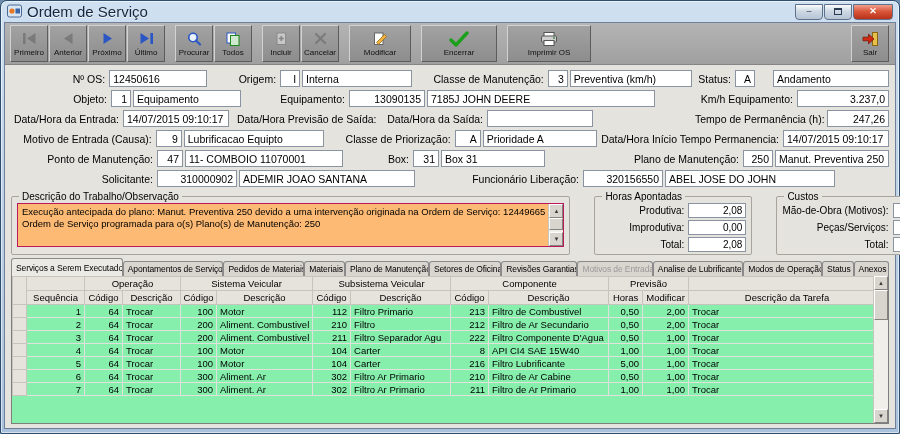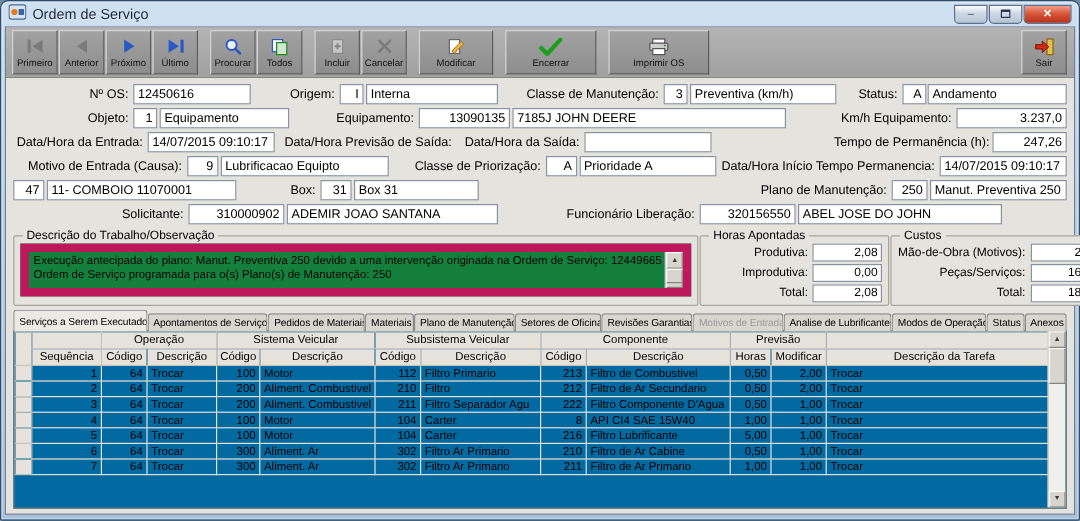--- a/index.html
+++ b/index.html
@@ -4,21 +4,21 @@
 <style>
   * { box-sizing: border-box; margin: 0; padding: 0; }
   html,body { width: 900px; height: 434px; overflow: hidden; }
   body { font-family: "Liberation Sans", sans-serif; font-size: 10.5px; color: #000; background:#6b8cab; }
 
   
   .window { position:absolute; inset:0; border:1px solid #2e4d6e; border-radius:7px 7px 2px 2px;
             background:linear-gradient(#cfe0f1,#a9c2dc); padding:0 3px 3px 3px;
             box-shadow: inset 0 0 0 1px rgba(255,255,255,.55); }
   .titlebar { height:21px; display:flex; align-items:center; gap:5px; padding:0 3px; }
-  .titlebar .title { font-size:12px; color:#15253d; text-shadow:0 1px 0 rgba(255,255,255,.7); }
+  .titlebar .title { font-size:15px; color:#15253d; text-shadow:0 1px 0 rgba(255,255,255,.7); }
   .win-controls { margin-left:auto; display:flex; gap:1px; align-items:flex-start; padding-top:0; }
   .wbtn { width:28px; height:16px; border:1px solid #5e718a; border-radius:0 0 4px 4px;
           background:linear-gradient(#fbfcfd,#cdd8e4 45%,#b6c4d4); display:flex; align-items:center; justify-content:center;
           font-size:9px; color:#2a3a50; cursor:pointer; line-height:1; }
   .wbtn.close { width:40px; background:linear-gradient(#f0a08c,#d9573a 45%,#b8311a); color:#fff; font-weight:bold; }
   .maxglyph { width:8px; height:7px; border:1px solid #2a3a50; border-top-width:2px; display:inline-block; }
 
   .client { background:#e5e3de; border:1px solid #70809a; height:407px; display:flex; flex-direction:column; }
 
   
@@ -38,27 +38,27 @@
   
   .form { padding:5px 6px 2px 6px; display:flex; flex-direction:column; gap:3px; }
   .frow { display:flex; align-items:center; height:17px; }
   .lbl { text-align:right; padding-right:4px; white-space:nowrap; flex-shrink:1; overflow:hidden; }
   .fld { height:17px; background:#fff; border:1px solid #8a93a0; padding:0 3px; display:flex; align-items:center;
          white-space:nowrap; overflow:hidden; flex-shrink:0; }
   .fld.num { justify-content:flex-end; }
   .mla { margin-left:auto !important; }
 
   
-  .boxes { display:flex; gap:1px; padding:2px 6px 2px 6px; }
+  .boxes { display:flex; gap:24px; padding:2px 6px 2px 6px; }
   fieldset { border:1px solid #a7a49b; border-radius:2px; padding:1px 5px 3px 5px; height:64px; background:#e5e3de; }
   legend { font-size:10px; padding:0 3px; margin-left:2px; }
   .gbox-desc { flex:1; }
   .gbox-horas { width:158px; flex:0 0 158px; }
   .gbox-custos { width:188px; flex:0 0 188px; }
-  .memo { position:relative; background:#15803d; border:7px solid #be185d; height:44px; padding:2px 18px 2px 4px; }
+  .memo { position:relative; background:#fdba74; border:1px solid #be185d; height:44px; padding:2px 18px 2px 4px; }
   .memo-line { font-size:9.5px; line-height:12px; white-space:nowrap; overflow:hidden; }
   .srow { display:flex; align-items:center; justify-content:flex-end; gap:4px; height:15px; margin-bottom:2px; }
   .slbl { font-size:10px; white-space:nowrap; }
   .srow .fld { height:15px; font-size:10px; justify-content:flex-end; }
   .gbox-horas .fld { width:58px; } .gbox-custos .fld { width:66px; }
 
   
   .sbar { position:absolute; top:0; right:0; bottom:0; width:15px; background:#f1efe9; border-left:1px solid #c9c6bf;
           display:flex; flex-direction:column; }
   .sbtn { height:14px; flex:0 0 14px; background:#d8d5ce; border:1px solid; border-color:#fff #84827c #84827c #fff;
@@ -69,21 +69,21 @@
 
   
   .tabstrip { height:18px; flex:0 0 18px; display:flex; align-items:flex-end; padding:0 6px; position:relative; z-index:2; }
   .tab { font-size:8.5px; letter-spacing:-0.1px; height:15px; display:flex; align-items:center; padding:0 4px;
          background:#d9d6d0; border:1px solid #8a8a8a; border-bottom:none; border-radius:3px 3px 0 0;
          white-space:nowrap; overflow:hidden; min-width:0; flex-shrink:1; position:relative; top:1px; cursor:pointer; }
   .tab.active { background:#eceae5; height:18px; top:1px; z-index:3; }
   .tab.disabled { color:#9a9a9a; }
 
   
-  .gridpanel { flex:1; margin:0 6px 4px 6px; border:1px solid #7e7e7e; background:#0369a1; position:relative;
+  .gridpanel { flex:1; margin:0 6px 4px 6px; border:1px solid #7e7e7e; background:#86efac; position:relative;
                overflow:hidden; padding-right:2px; z-index:1; }
   table { border-collapse:collapse; width:100%; table-layout:fixed; font-size:9.5px; }
   th { background:#e6e3dc; border:1px solid #c7c4bd; font-weight:normal; height:14px; padding:0 2px;
        text-align:center; white-space:nowrap; overflow:hidden; }
   td { border:1px solid #e3e1db; height:13px; padding:0 3px; white-space:nowrap; overflow:hidden; }
   td.r { text-align:right; }
   td.selcol, th.selcol { background:#e6e3dc; border-color:#c7c4bd; }
 </style>
 </head>
 <body>
@@ -231,21 +231,21 @@
         <div class="lbl" style="width:100px">Nº OS:</div>
         <div class="fld" style="width:98px">12450616</div>
         <div class="lbl" style="width:66px;margin-left:8px">Origem:</div>
         <div class="fld num" style="width:20px">I</div>
         <div class="fld" style="width:110px;margin-left:2px">Interna</div>
         <div class="lbl" style="width:126px;margin-left:12px">Classe de Manutenção:</div>
         <div class="fld num" style="width:20px">3</div>
         <div class="fld" style="width:122px;margin-left:2px">Preventiva (km/h)</div>
         <div class="lbl mla" style="width:44px">Status:</div>
         <div class="fld num" style="width:20px">A</div>
-        <div class="fld" style="width:116px;margin-left:1px">Andamento</div>
+        <div class="fld" style="width:116px;margin-left:18px">Andamento</div>
       </div>
       <div class="frow">
         <div class="lbl" style="width:100px">Objeto:</div>
         <div class="fld num" style="width:20px">1</div>
         <div class="fld" style="width:108px;margin-left:2px">Equipamento</div>
         <div class="lbl" style="width:96px;margin-left:12px">Equipamento:</div>
         <div class="fld num" style="width:76px">13090135</div>
         <div class="fld" style="width:228px;margin-left:2px">7185J JOHN DEERE</div>
         <div class="lbl mla" style="width:106px">Km/h Equipamento:</div>
         <div class="fld num" style="width:92px">3.237,0</div>
@@ -263,20 +263,21 @@
         <div class="lbl" style="width:146px">Motivo de Entrada (Causa):</div>
         <div class="fld num" style="width:26px">9</div>
         <div class="fld" style="width:140px;margin-left:2px">Lubrificacao Equipto</div>
         <div class="lbl" style="width:124px;margin-left:8px">Classe de Priorização:</div>
         <div class="fld num" style="width:26px">A</div>
         <div class="fld" style="width:114px;margin-left:2px">Prioridade A</div>
         <div class="lbl mla" style="width:188px">Data/Hora Início Tempo Permanencia:</div>
         <div class="fld" style="width:106px">14/07/2015 09:10:17</div>
       </div>
       <div class="frow">
+        <div class="lbl" style="width:146px">Ponto de Manutenção:</div>
         <div class="fld num" style="width:26px">47</div>
         <div class="fld" style="width:158px;margin-left:2px">11- COMBOIO 11070001</div>
         <div class="lbl" style="width:40px;margin-left:30px">Box:</div>
         <div class="fld num" style="width:26px">31</div>
         <div class="fld" style="width:104px;margin-left:2px">Box 31</div>
         <div class="lbl mla" style="width:120px">Plano de Manutenção:</div>
         <div class="fld num" style="width:30px">250</div>
         <div class="fld" style="width:114px;margin-left:2px">Manut. Preventiva 250</div>
       </div>
       <div class="frow">

